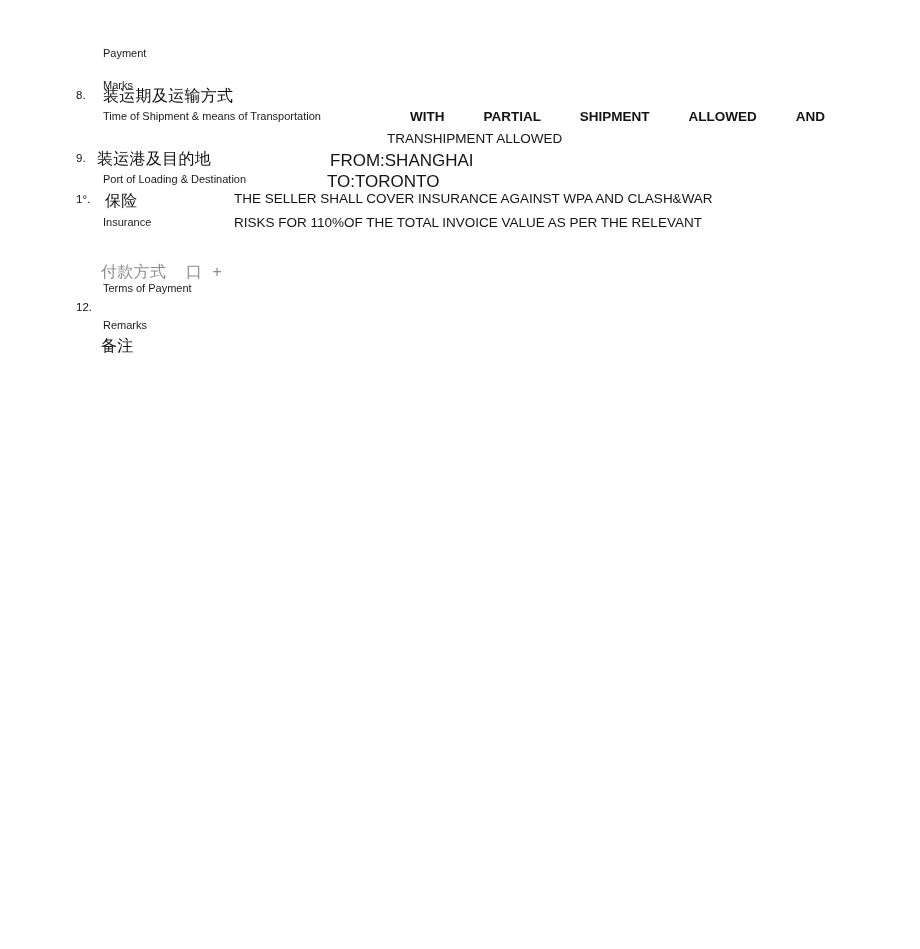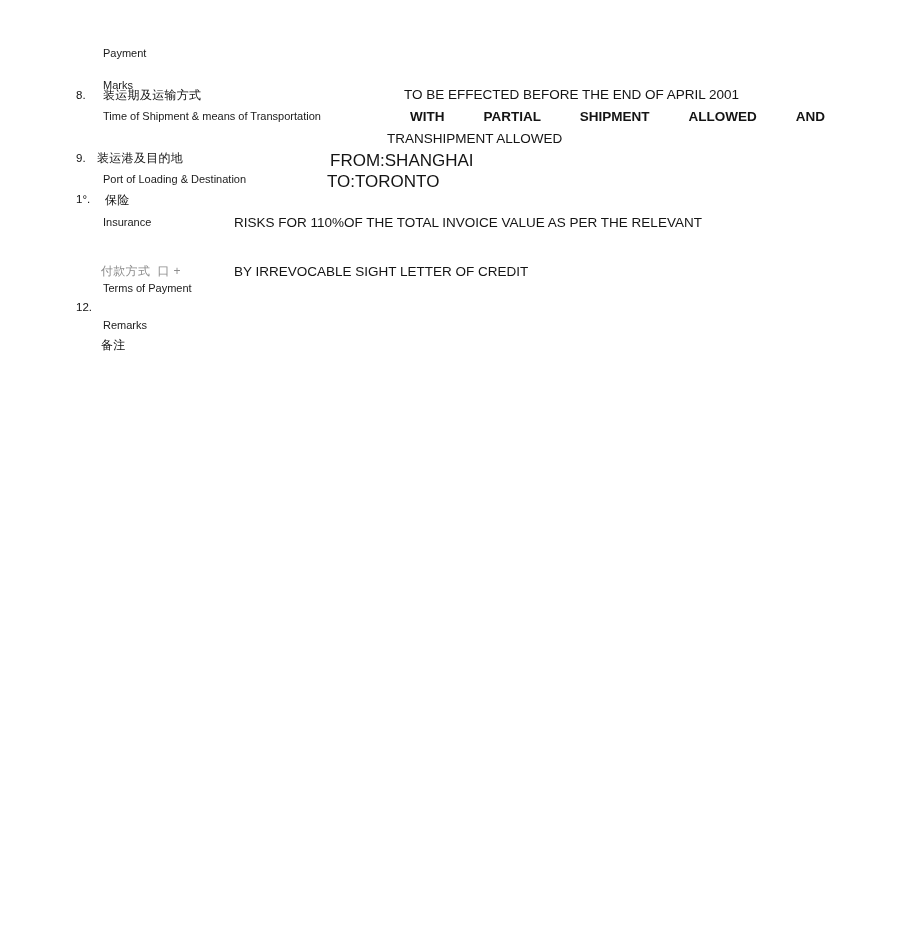--- a/index.html
+++ b/index.html
@@ -28,22 +28,22 @@
     font-size: 11.5px;
     color: #1a1a1a;
   }
   
   .num {
     font-size: 11.5px;
     color: #111111;
   }
   
   .cn {
-    font-size: 12px;
-    font-family: Liberation Sans, sans-serif;
+    font-size: 16px;
+    font-family: Liberation Mono, monospace;
     color: #111111;
     letter-spacing: 0.3px;
   }
   
   .en {
     font-size: 11px;
     color: #1a1a1a;
   }
   
   .val {
@@ -75,21 +75,20 @@
 
 <div class="page">
 
   <div class="t en" style="left:103px; top:48px;">Payment</div>
   <div class="t en" style="left:103px; top:80px;">Marks</div>
 
   <div class="t num" style="left:76px; top:90px;">8.</div>
   <div class="t cn" style="left:103px; top:89px;">装运期及运输方式</div>
   <div class="t en" style="left:103px; top:111px;">Time of Shipment &amp; means of Transportation</div>
 
-  <div class="t val" style="left:404px; top:88px;">TO BE EFFECTED BEFORE THE END OF APRIL 2001</div>
 
   <div class="justify-row" style="left:410px; top:110px; width:415px;font-weight:bold;">
     <span>WITH</span>
     <span>PARTIAL</span>
     <span>SHIPMENT</span>
     <span>ALLOWED</span>
     <span>AND</span>
   </div>
 
   <div class="t val" style="left:387px; top:132px;">TRANSHIPMENT ALLOWED</div>
@@ -98,26 +97,26 @@
   <div class="t cn" style="left:97px; top:152px;">装运港及目的地</div>
   <div class="t en" style="left:103px; top:174px;">Port of Loading &amp; Destination</div>
 
   <div class="t val-sm" style="left:330px; top:152px;">FROM:SHANGHAI</div>
   <div class="t val-sm" style="left:327px; top:173px;">TO:TORONTO</div>
 
   <div class="t num" style="left:76px; top:194px;">1°.</div>
   <div class="t cn" style="left:105px; top:194px;">保险</div>
   <div class="t en" style="left:103px; top:217px;">Insurance</div>
 
+  <div class="t val" style="left:234px; top:192px;">THE SELLER SHALL COVER INSURANCE AGAINST WPA AND CLASH&amp;WAR</div>
   <div class="t val" style="left:234px; top:216px;">RISKS FOR 110%OF THE TOTAL INVOICE VALUE AS PER THE RELEVANT</div>
 
   <div class="t cn faded" style="left:101px; top:265px;">付款方式  口 +</div>
   <div class="t en" style="left:103px; top:283px;">Terms of Payment</div>
 
-  <div class="t val" style="left:234px; top:265px;">BY IRREVOCABLE SIGHT LETTER OF CREDIT</div>
 
   <div class="t num" style="left:76px; top:302px;">12.</div>
   <div class="t cn" style="left:101px; top:302px;margin-top:37px;">备注</div>
   <div class="t en" style="left:103px; top:320px;">Remarks</div>
 
   <div style="position:absolute; left:0; top:340px; width:920px; height:609px;"></div>
 
 </div>
 
 </body></html>

